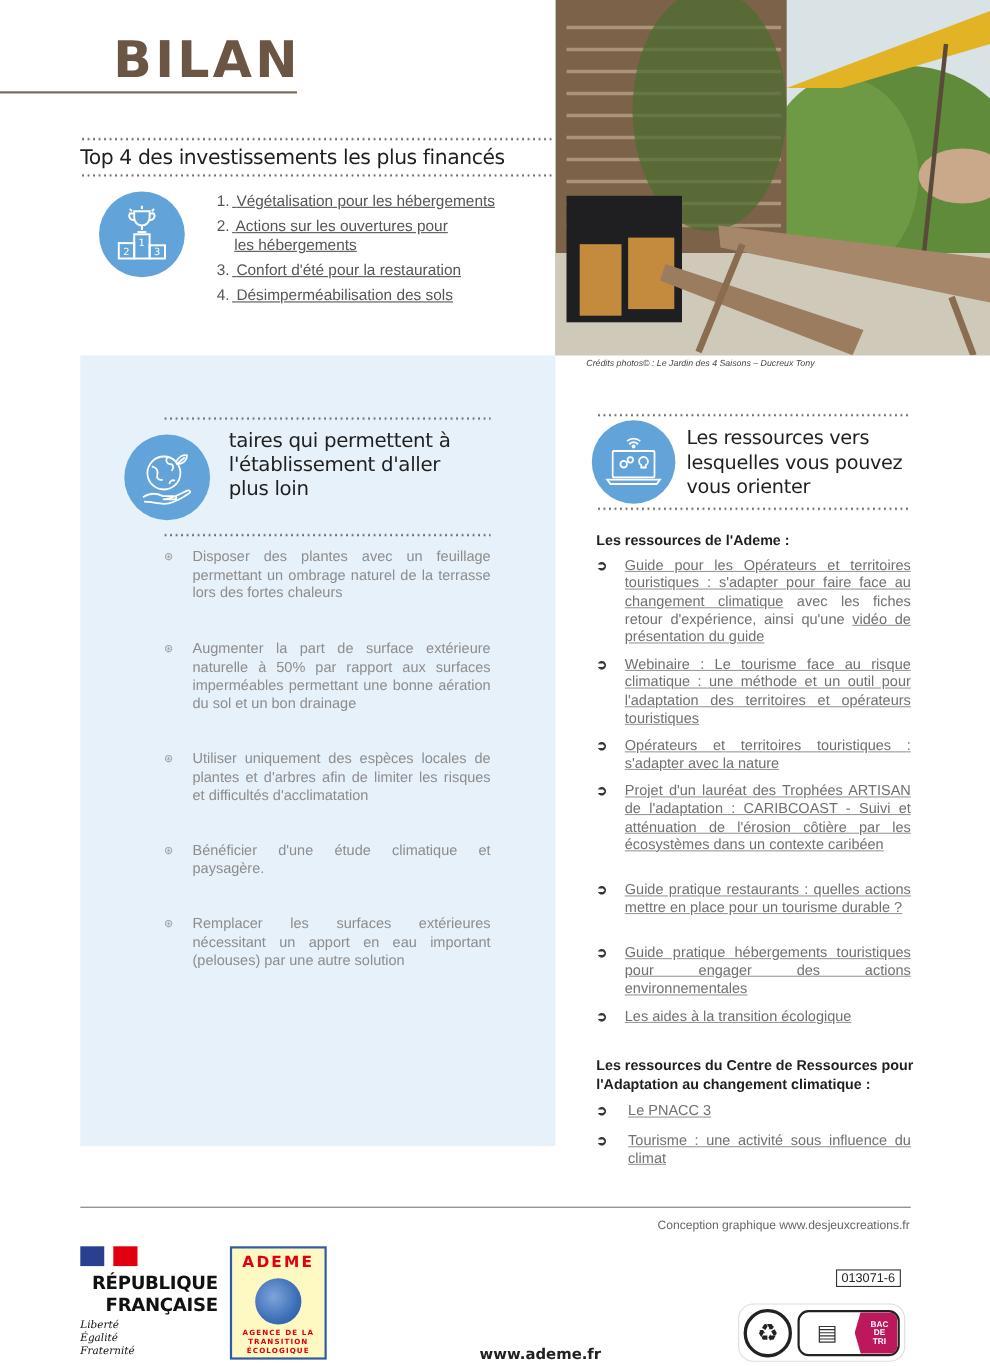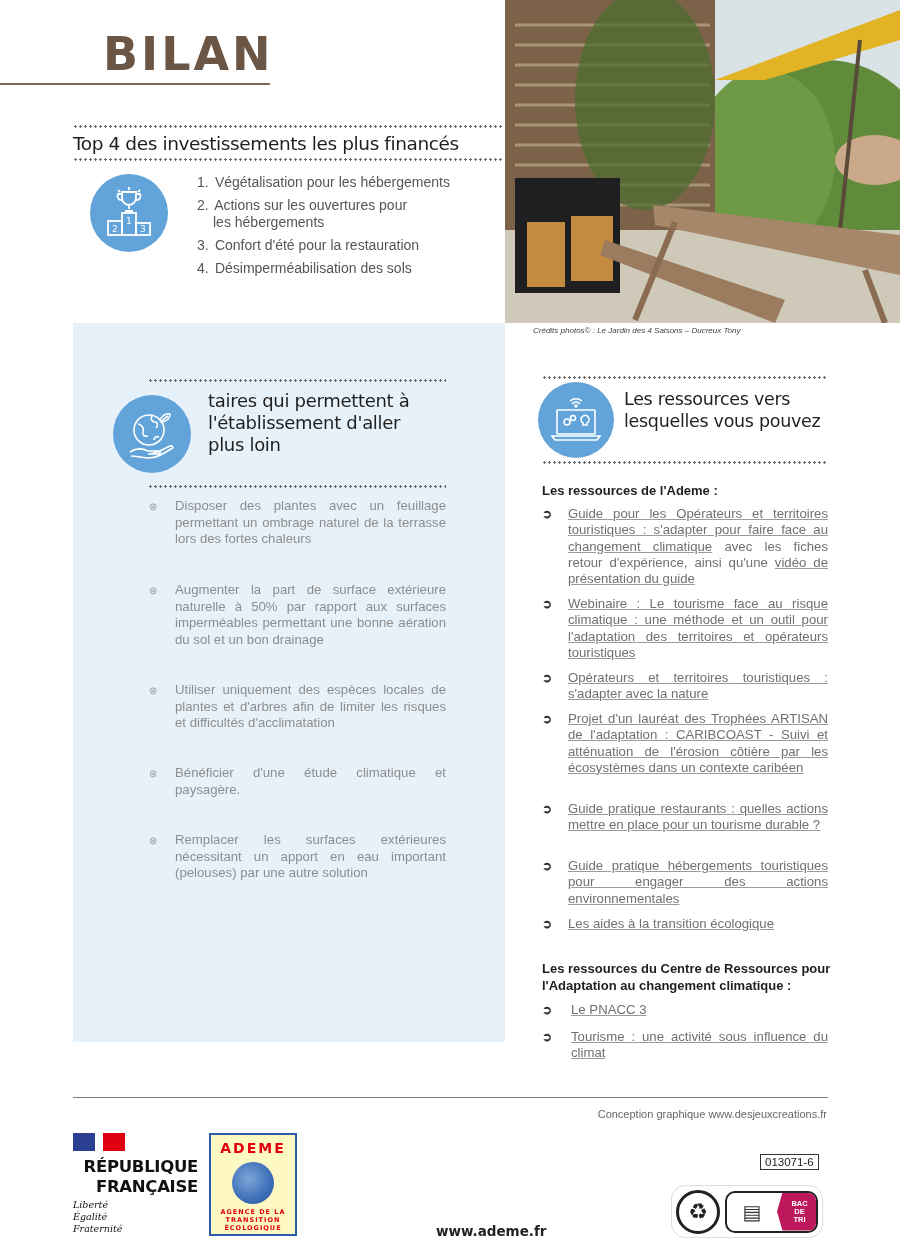--- a/index.html
+++ b/index.html
@@ -16,21 +16,21 @@
 
   
   #top4-dots-top { left: 73px; top: 125px; width: 430px; }
   #top4-heading { left: 73px; top: 133px; font-size: 18.5px; color: #1f1f1f; font-family: "DejaVu Sans", sans-serif; letter-spacing: -0.4px; }
   #top4-dots-bottom { left: 73px; top: 158px; width: 430px; }
 
   .circle-icon { border-radius: 50%; background: #62a4d9; display: flex; align-items: center; justify-content: center; }
   #podium-icon { left: 90px; top: 174px; width: 78px; height: 78px; }
 
   #top4-list { left: 197px; top: 174px; width: 300px; list-style: none; font-size: 14px; color: #555; line-height: 17px; }
-  #top4-list li { margin-bottom: 6px; }
+  #top4-list li { margin-bottom: 6px; text-decoration: underline; }
   #top4-list li .num { display: inline-block; min-width: 14px; }
   #top4-list li .indent { display: block; padding-left: 16px; }
 
   
   #photo { left: 505px; top: 0; width: 395px; height: 323px; overflow: hidden; background: #a8b59a; }
   #photo-credit { left: 533px; top: 326px; font-size: 8px; font-style: italic; color: #444; text-align: right; }
 
   
   #gestes-panel { left: 73px; top: 323px; width: 432px; height: 719px; background: #e7f1f9; }
   #gestes-dots-top { left: 148px; top: 379px; width: 298px; }
@@ -197,20 +197,21 @@
     <rect x="9" y="18" width="38" height="24" rx="1"></rect>
     <path d="M4 44 h48 l-3 4 h-42 z"></path>
     <circle cx="19" cy="30" r="3"></circle>
       <circle cx="25" cy="26" r="2.5"></circle>
     <path d="M35 24 a4 4 0 1 1 4 7 v2 h-4 v-2 a4 4 0 0 1 0 -7"></path>
   </svg>
 </div>
 <div id="res-heading" class="abs">
   <div>Les ressources vers</div>
   <div>lesquelles vous pouvez</div>
+  <div>vous orienter</div>
 </div>
 <div id="res-dots-bottom" class="abs dots"></div>
 
 <div id="ademe-subhead" class="subhead">Les ressources de l'Ademe :</div>
 
 <div class="res-item" style="top:506px;">
   <span class="arrow">➲</span>
   <span class="rtext"><a href="#">Guide pour les Opérateurs et territoires touristiques : s'adapter pour faire face au changement climatique</a><span> avec les fiches retour d'expérience, ainsi qu'une </span><a href="#">vidéo de présentation du guide</a></span>
 </div>
 <div class="res-item" style="top:596px;">

